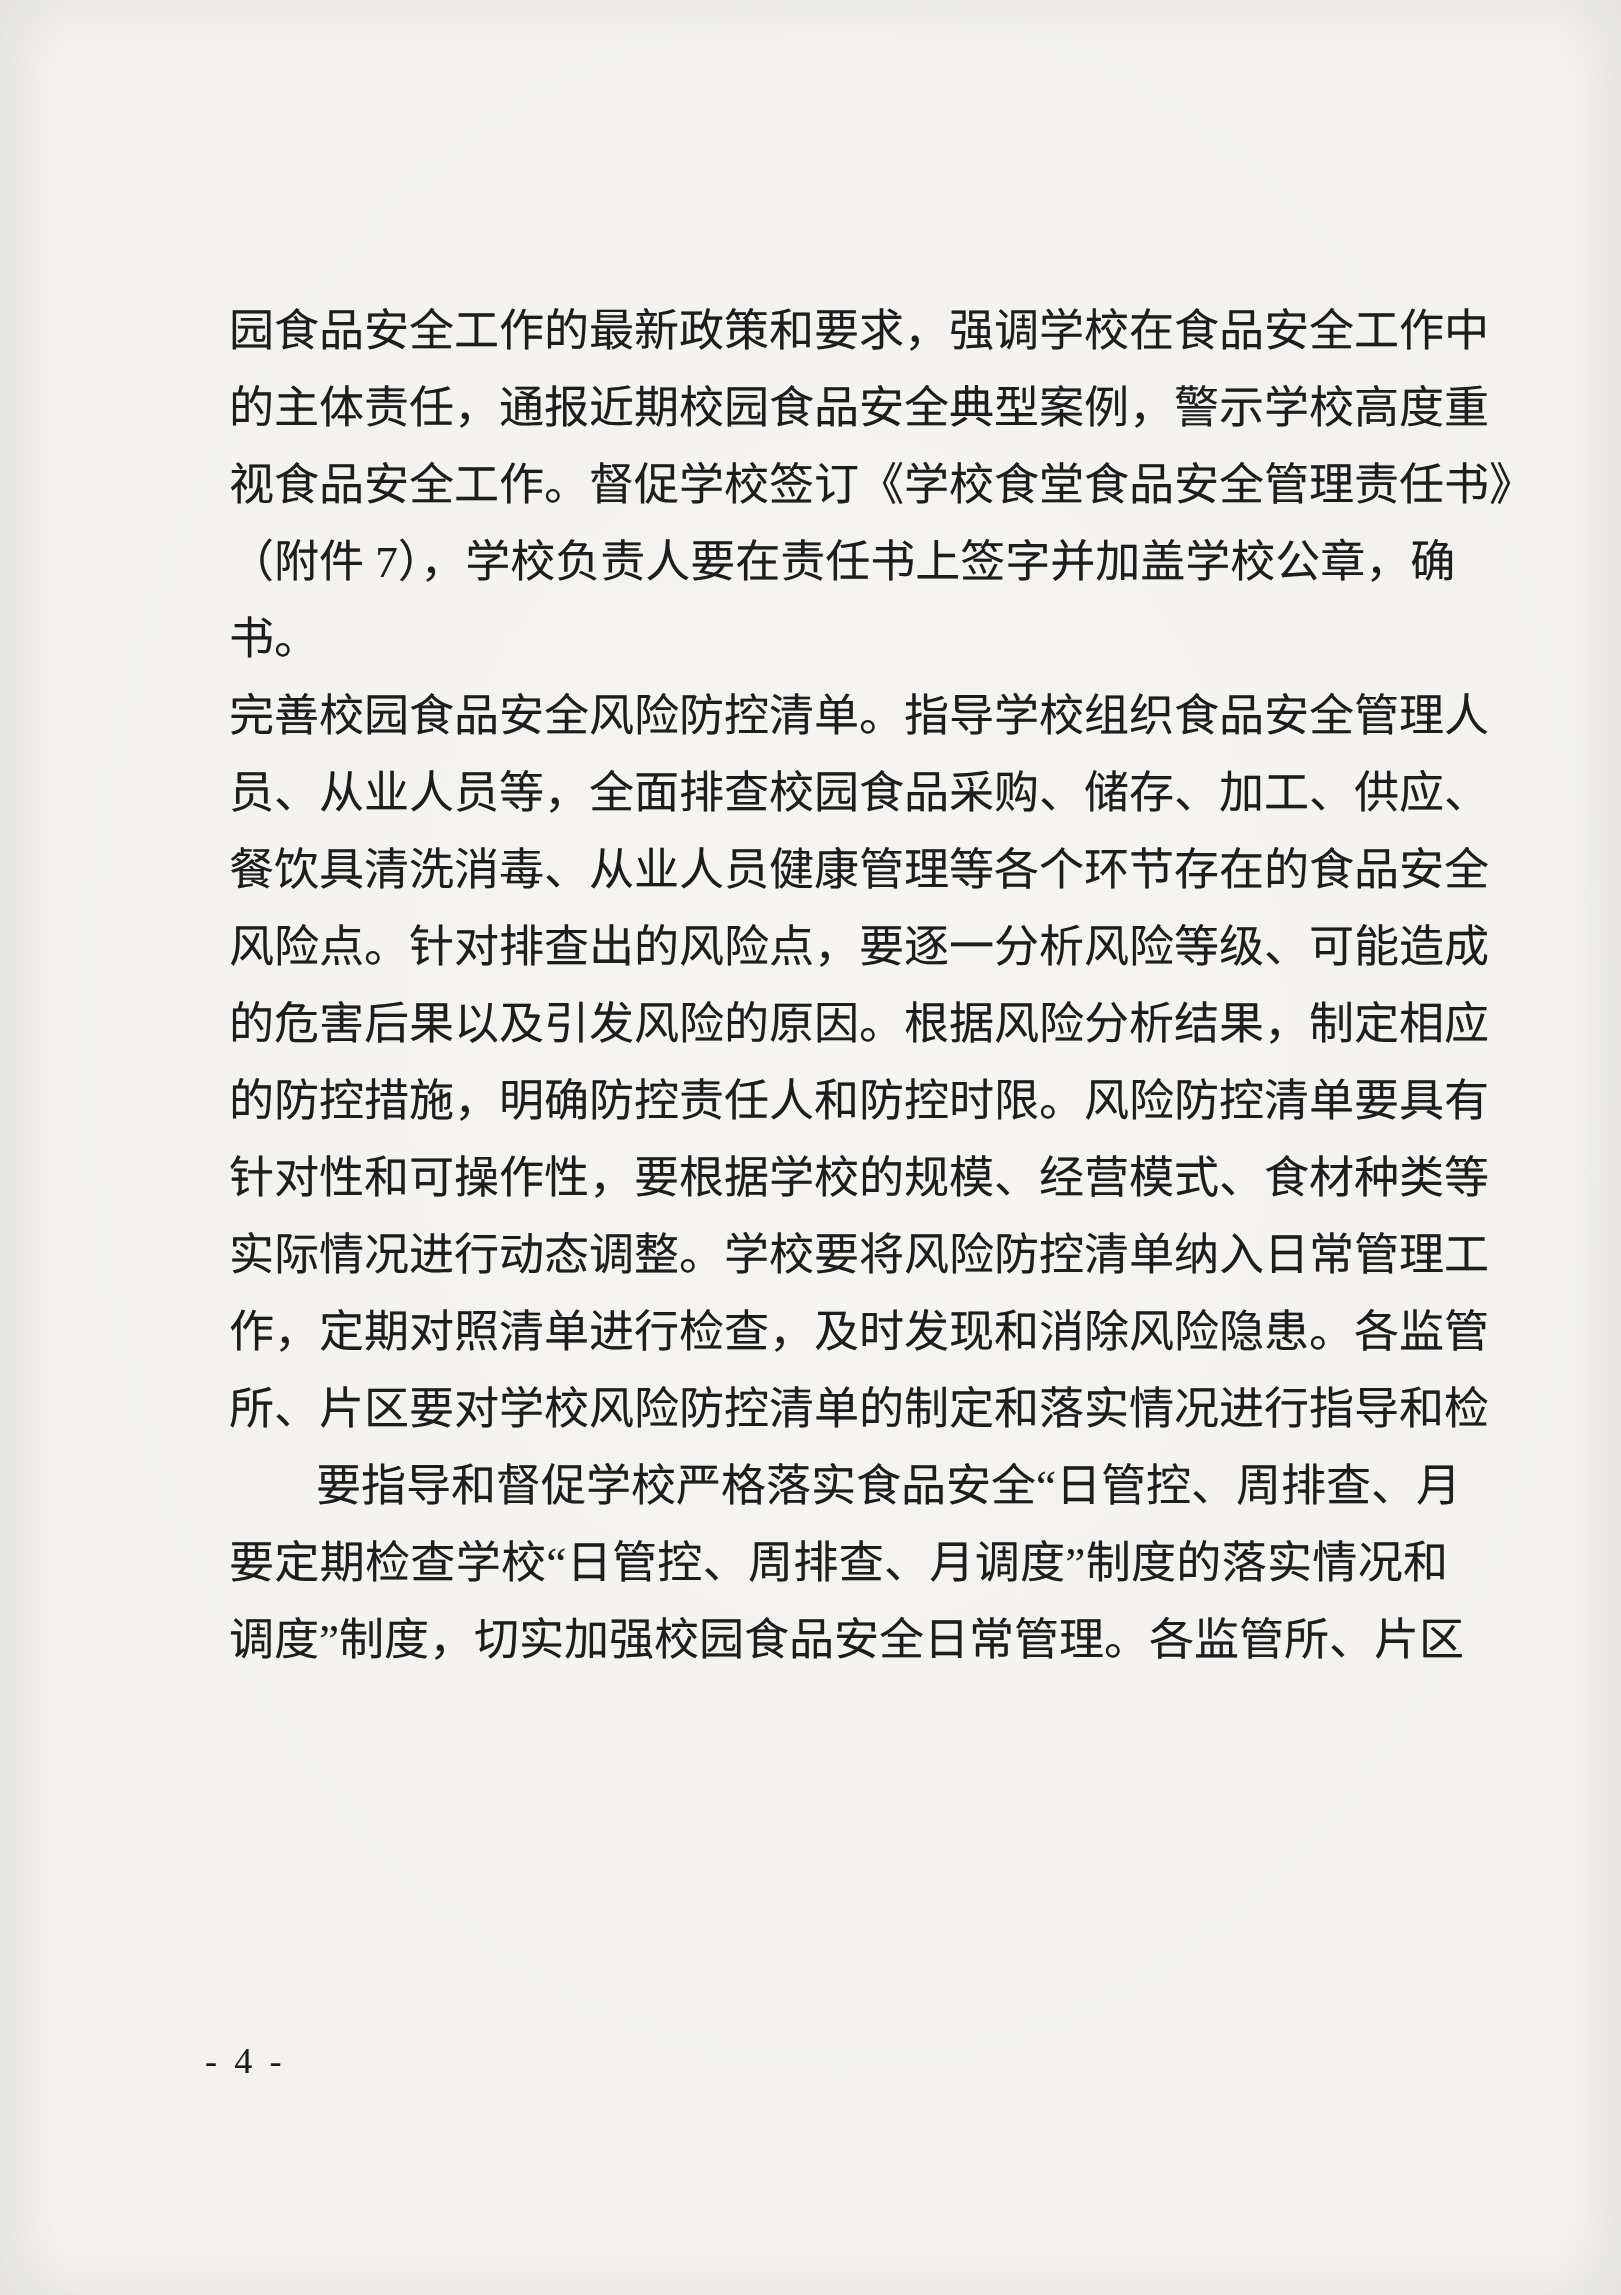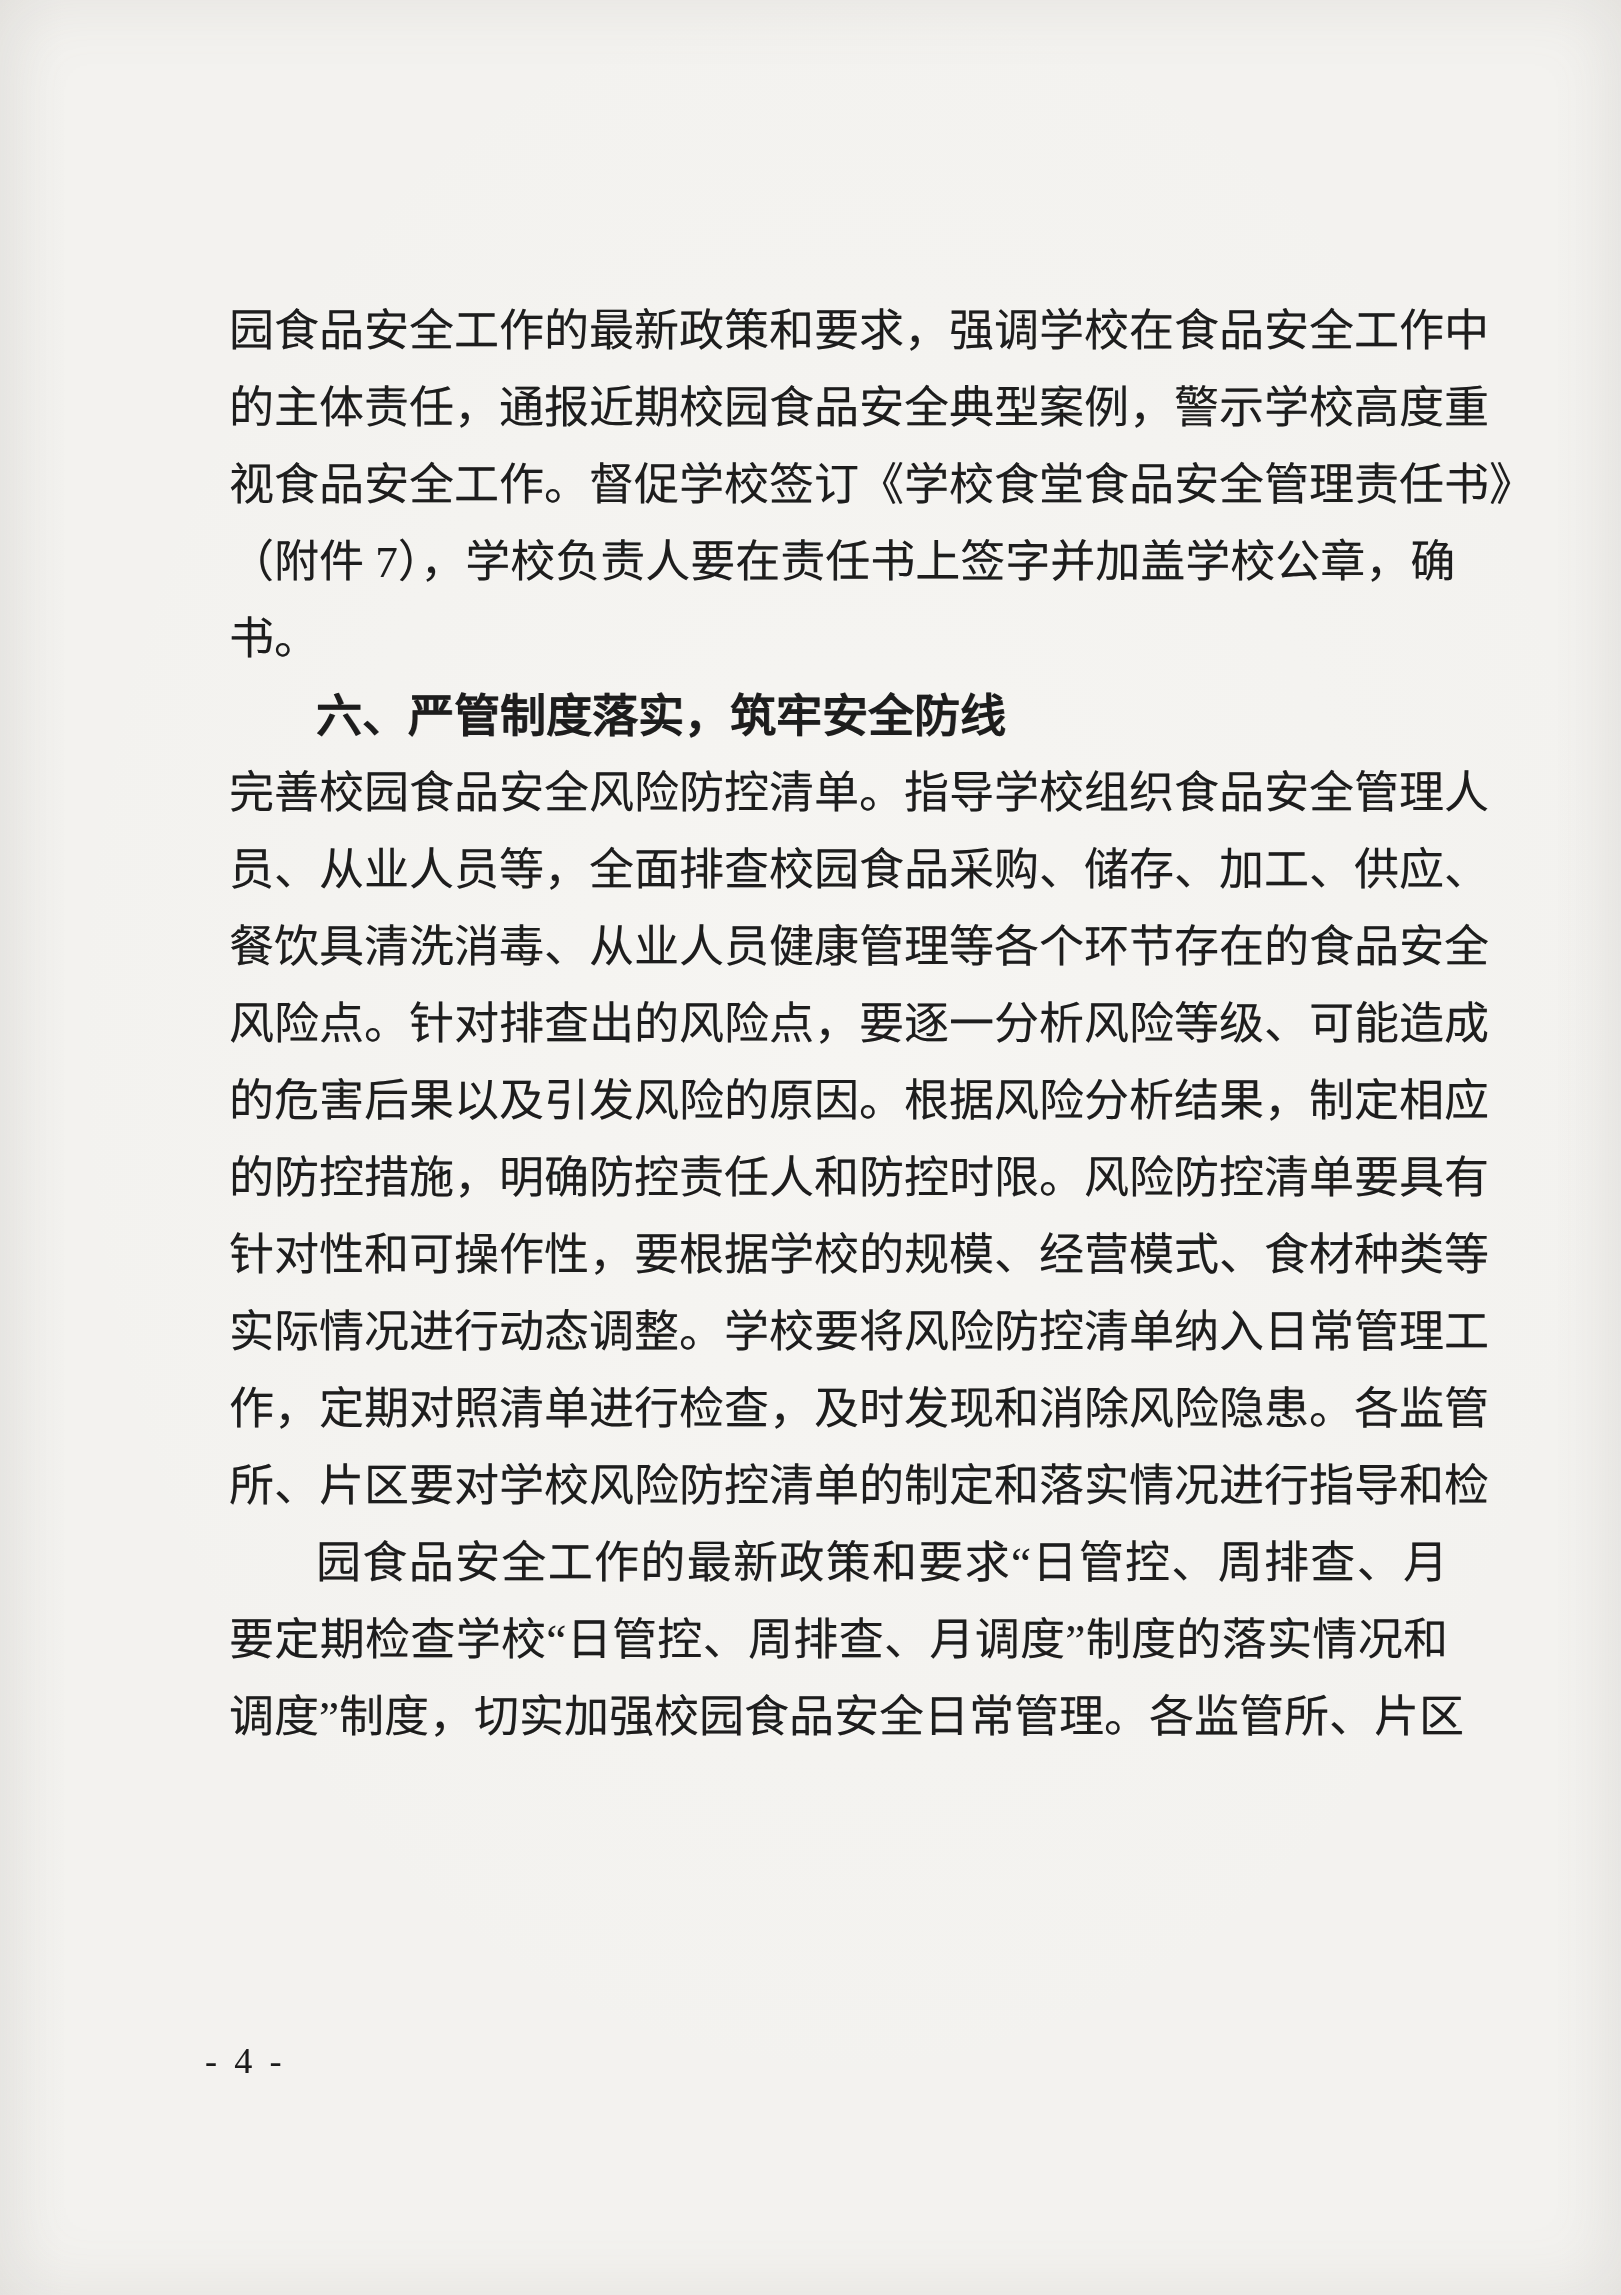--- a/index.html
+++ b/index.html
@@ -81,39 +81,36 @@
   <main class="body-text">
 
     <section>
         <div class="line">园食品安全工作的最新政策和要求，强调学校在食品安全工作中</div>
         <div class="line">的主体责任，通报近期校园食品安全典型案例，警示学校高度重</div>
         <div class="line">视食品安全工作。督促学校签订《学校食堂食品安全管理责任书》</div>
         <div class="line">（附件 7），学校负责人要在责任书上签字并加盖学校公章，确</div>
         <div class="line short">书。</div>
       </section>
 
-    <h2 class="heading" style="margin:0; padding:0; font-weight:normal;">
-      <div class="line indent">六、严管制度落实，筑牢安全防线</div>
-    </h2>
 
     <section>
         <div class="line">完善校园食品安全风险防控清单。指导学校组织食品安全管理人</div>
         <div class="line">员、从业人员等，全面排查校园食品采购、储存、加工、供应、</div>
         <div class="line">餐饮具清洗消毒、从业人员健康管理等各个环节存在的食品安全</div>
         <div class="line">风险点。针对排查出的风险点，要逐一分析风险等级、可能造成</div>
         <div class="line">的危害后果以及引发风险的原因。根据风险分析结果，制定相应</div>
         <div class="line">的防控措施，明确防控责任人和防控时限。风险防控清单要具有</div>
         <div class="line">针对性和可操作性，要根据学校的规模、经营模式、食材种类等</div>
         <div class="line">实际情况进行动态调整。学校要将风险防控清单纳入日常管理工</div>
         <div class="line">作，定期对照清单进行检查，及时发现和消除风险隐患。各监管</div>
         <div class="line">所、片区要对学校风险防控清单的制定和落实情况进行指导和检</div>
       </section>
 
     <section>
-        <div class="line indent">园食品安全工作的最新政策和要求“日管控、周排查、月</div>
+        <div class="line indent">要指导和督促学校严格落实食品安全“日管控、周排查、月</div>
         <div class="line">要定期检查学校“日管控、周排查、月调度”制度的落实情况和</div>
         <div class="line">调度”制度，切实加强校园食品安全日常管理。各监管所、片区</div>
       </section>
 
   </main>
 
   <footer class="page-footer">
     <span class="page-number">- 4 -</span>
   </footer>
 

